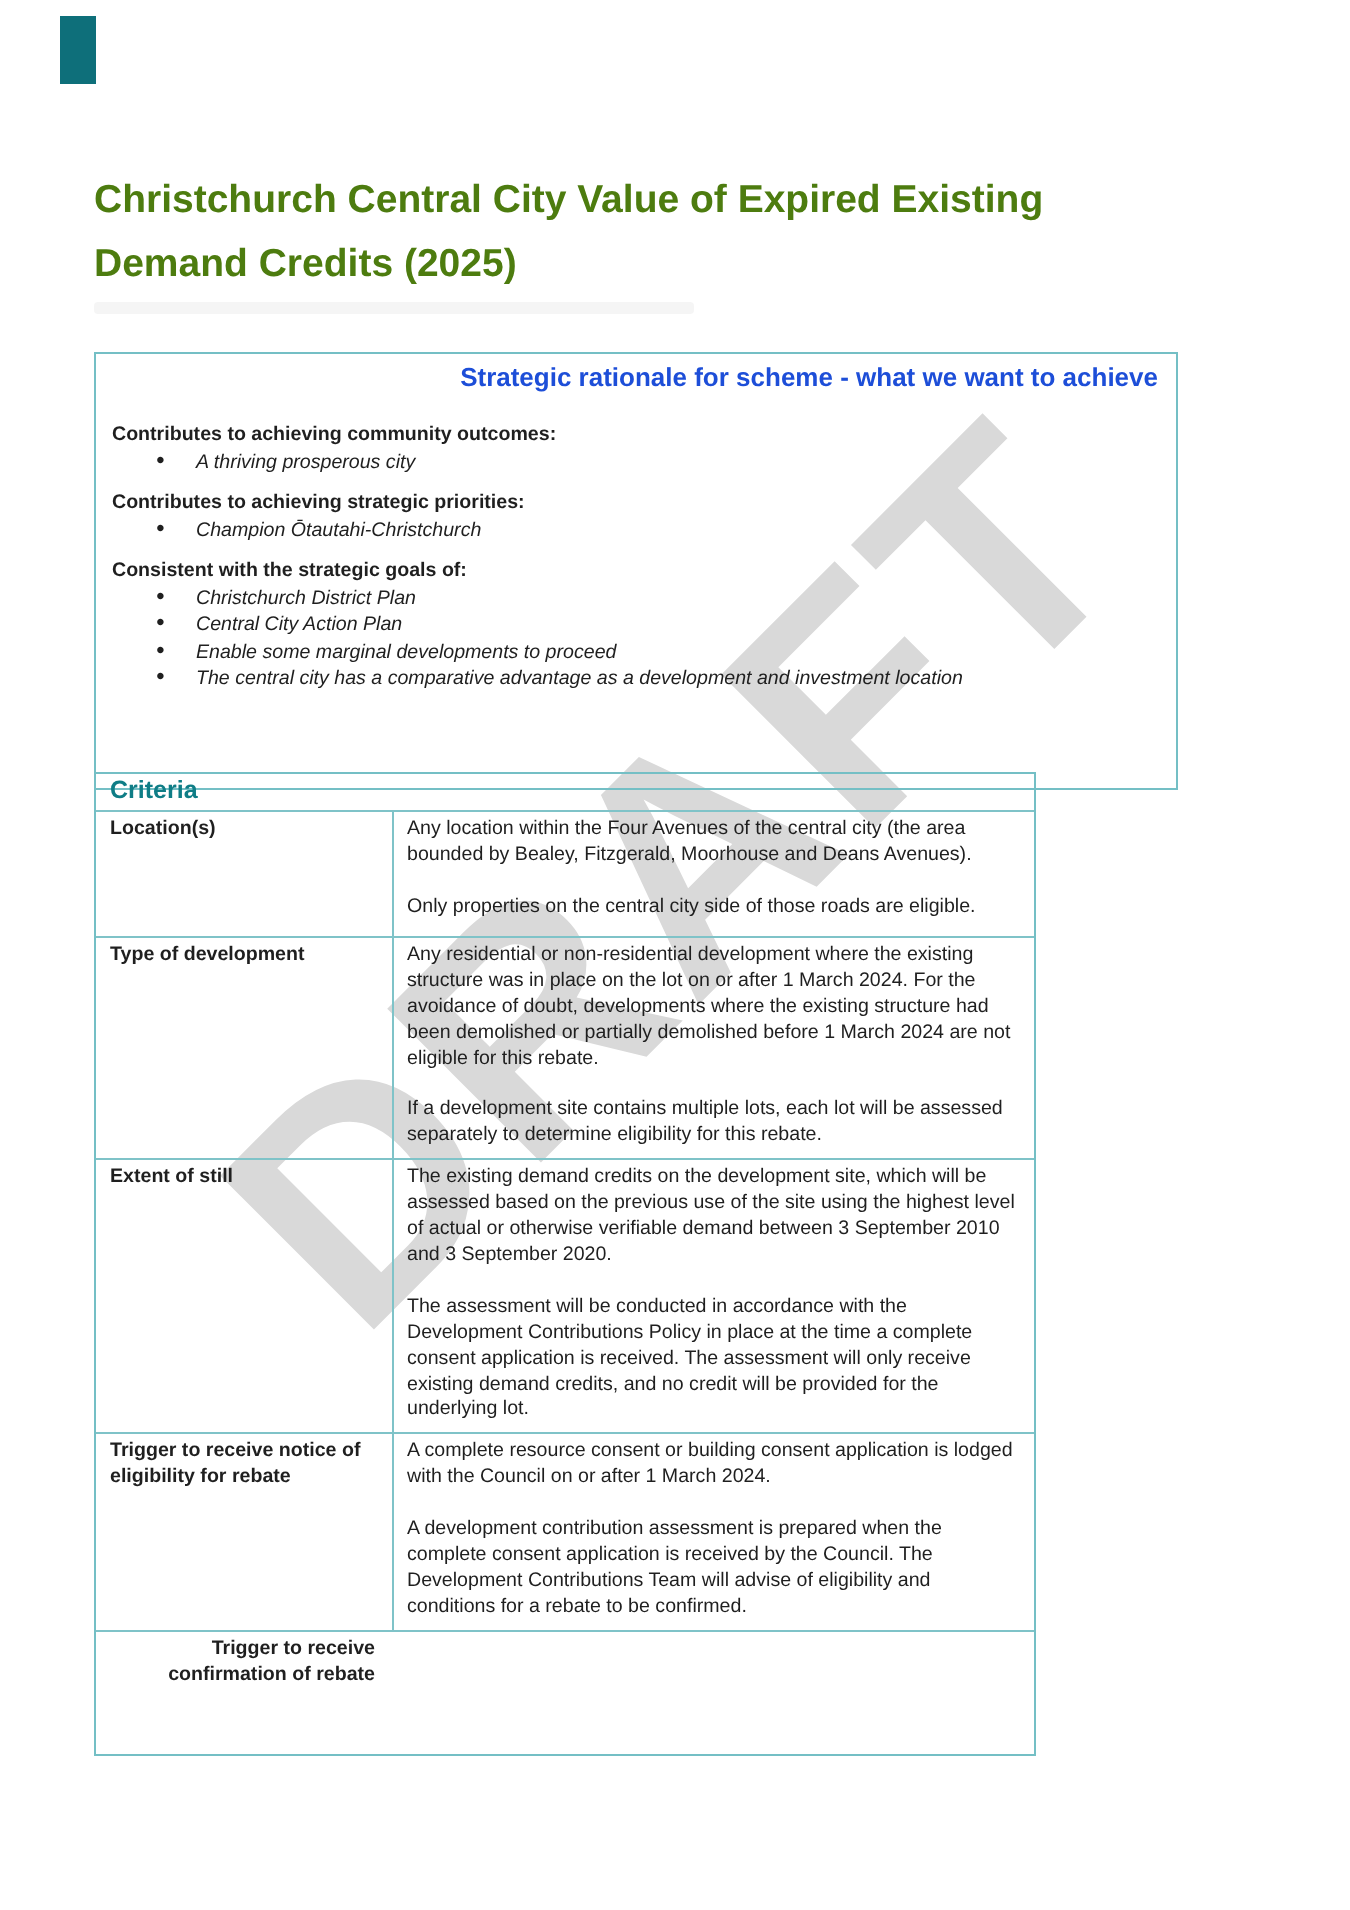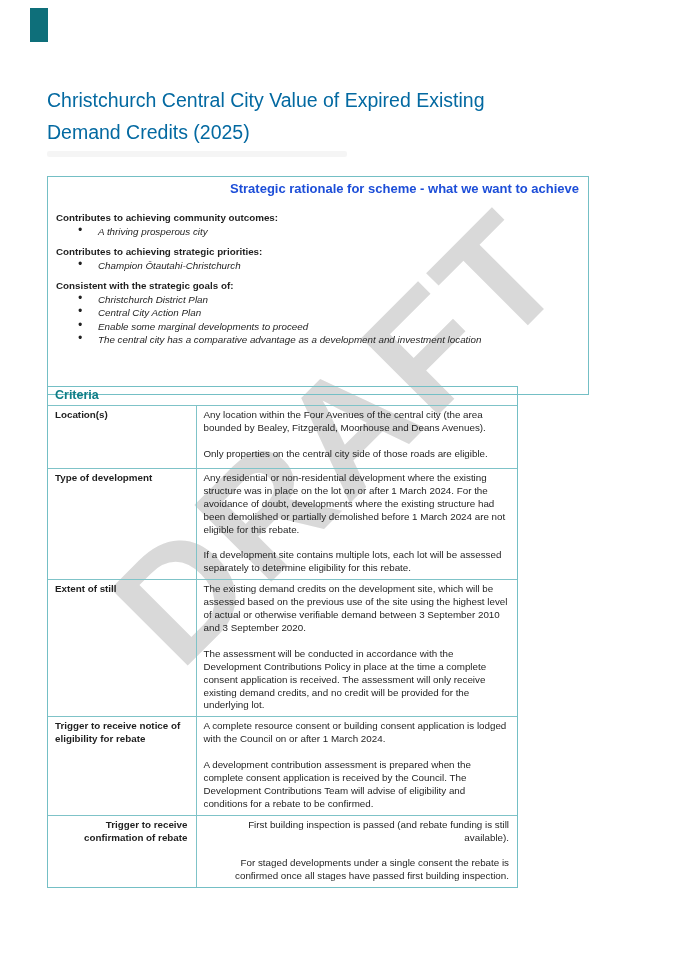--- a/index.html
+++ b/index.html
@@ -21,21 +21,21 @@
   }
 
   
   #logo-block{
     left:30px;top:8px;width:18px;height:34px;background:#0e6f7a;z-index:1;
   }
 
   
   #page-title{
     left:47px;top:84px;width:545px;z-index:1;
-    color:#0369a1;font-size:19.5px;font-weight:400;line-height:32px;
+    color:#4d7c0f;font-size:19.5px;font-weight:700;line-height:32px;
   }
 
   
   #faded-text-artifact{
     left:47px;top:151px;width:300px;height:6px;background:#ededed;
     opacity:.55;border-radius:2px;z-index:1;
   }
 
   
   #rationale-box{
@@ -155,17 +155,14 @@
     <div class="t-cell crit">Trigger to receive notice of
 eligibility for rebate</div>
     <div class="t-cell desc">A complete resource consent or building consent application is lodged with the Council on or after 1 March 2024.
 
 A development contribution assessment is prepared when the complete consent application is received by the Council. The Development Contributions Team will advise of eligibility and conditions for a rebate to be confirmed.</div>
   </div>
 
   <div class="t-row row-5">
     <div class="t-cell crit">Trigger to receive
 confirmation of rebate</div>
-    <div class="t-cell desc">First building inspection is passed (and rebate funding is still available).
-
-For staged developments under a single consent the rebate is confirmed once all stages have passed first building inspection.</div>
   </div>
 </div>
 
 </body></html>

